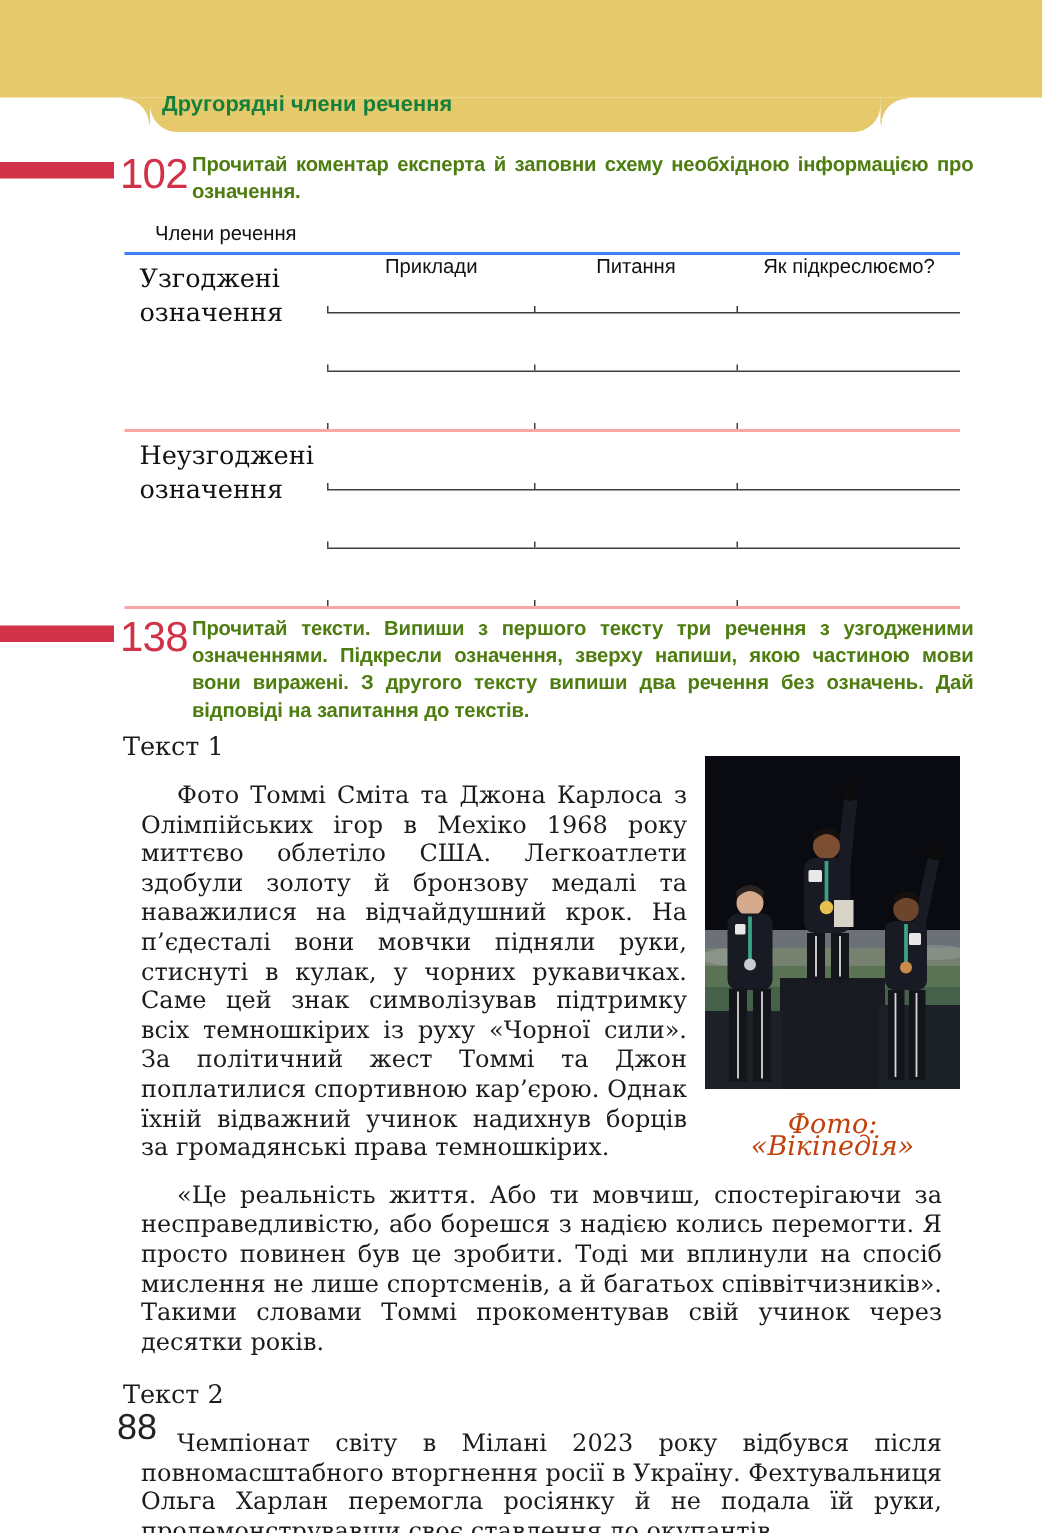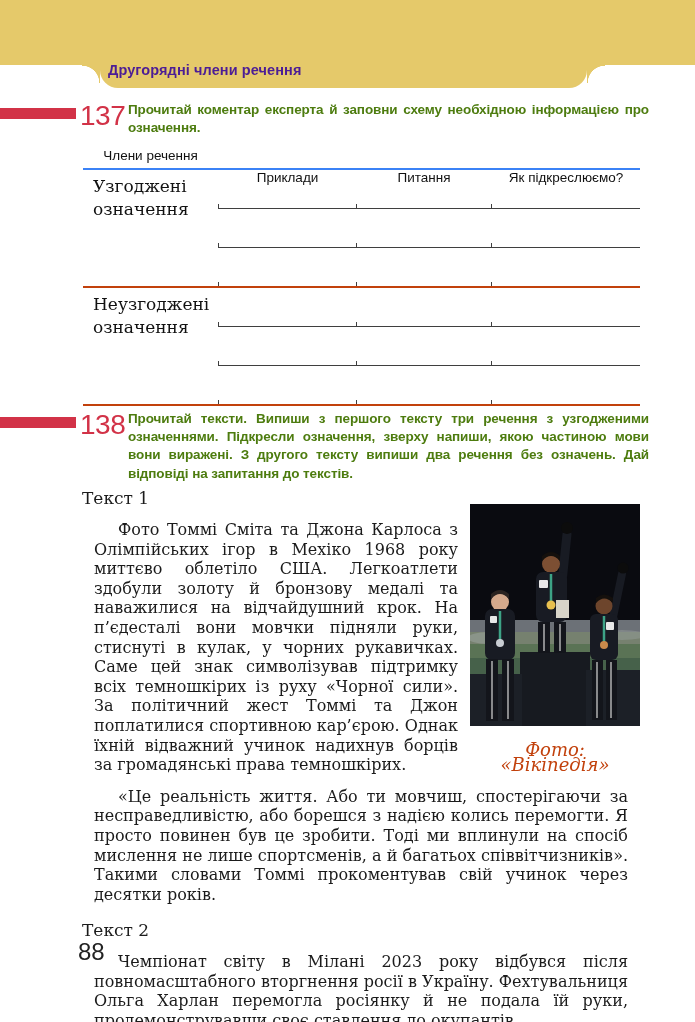--- a/index.html
+++ b/index.html
@@ -8,37 +8,37 @@
 
   
   .band{position:absolute;left:0;top:0;width:695px;height:65px;background:#e5c96a;}
   .tab{position:absolute;left:100px;top:65px;width:487px;height:23px;background:#e5c96a;
        border-radius:0 0 18px 18px;}
   .fillet-l{position:absolute;left:82px;top:65px;width:18px;height:18px;
        background:radial-gradient(circle at 0 100%, #fff 0 17px, #e5c96a 17.5px);}
   .fillet-r{position:absolute;left:587px;top:65px;width:18px;height:18px;
        background:radial-gradient(circle at 100% 100%, #fff 0 17px, #e5c96a 17.5px);}
   .tab-label{position:absolute;left:108px;top:62px;font-size:14.5px;font-weight:700;
-       color:#4c1d95;letter-spacing:.1px;}
+       color:#15803d;letter-spacing:.1px;}
 
   
   .exbar{position:absolute;left:0;width:76px;height:11px;background:#d23247;}
   .exnum{position:absolute;left:80px;width:40px;font-size:28px;font-weight:500;
          color:#d23247;letter-spacing:-.5px;}
   .instr{position:absolute;left:128px;width:521px;font-size:13.5px;font-weight:700;
          line-height:18.2px;text-align:justify;letter-spacing:-.1px;color:#4d7c0f;}
 
   
   .tbl{position:absolute;left:83px;top:143px;width:557px;}
   .tbl-head{display:flex;height:25px;border-bottom:2px solid #3b82f6;
             font-size:13.5px;font-weight:400;color:#111;}
   .tbl-head .c{display:flex;align-items:center;justify-content:center;box-sizing:border-box;}
   .w1{width:135px;} .w2{width:138px;} .w3{width:135px;} .w4{flex:1;}
   .vl{border-left:1.5px solid #3f3f3f;margin-top:34px;}
-  .group{display:flex;border-bottom:2px solid #c2410c;}
+  .group{display:flex;border-bottom:2px solid #fca5a5;}
   .group .label{width:135px;box-sizing:border-box;padding:5px 6px 0 10px;
         font-family:"DejaVu Serif","Liberation Serif",serif;font-size:17px;line-height:23px;color:#111;}
   .group .rows{flex:1;display:flex;flex-direction:column;}
   .subrow{height:38px;display:flex;border-bottom:1.5px solid #3f3f3f;box-sizing:content-box;}
   .subrow.last{border-bottom:none;}
   .subrow .s{box-sizing:border-box;}
   .s1{width:138px;} .s2{width:135px;} .s3{flex:1;}
 
   
   .content{position:absolute;left:82px;top:488px;width:558px;
@@ -61,21 +61,21 @@
 
 <div class="page">
 
   <div class="band"></div>
   <div class="tab"></div>
   <div class="fillet-l"></div>
   <div class="fillet-r"></div>
   <div class="tab-label">Другорядні члени речення</div>
 
   <div class="exbar" style="top:108px"></div>
-  <div class="exnum" style="top:100px">137</div>
+  <div class="exnum" style="top:100px">102</div>
   <div class="instr" style="top:101px">Прочитай коментар експерта й заповни схему необхідною інформацією про означення.</div>
 
   <div class="tbl">
     <div class="tbl-head">
       <div class="c w1">Члени речення</div>
       <div class="c w2 vl">Приклади</div>
       <div class="c w3 vl">Питання</div>
       <div class="c w4 vl">Як підкреслюємо?</div>
     </div>
 

